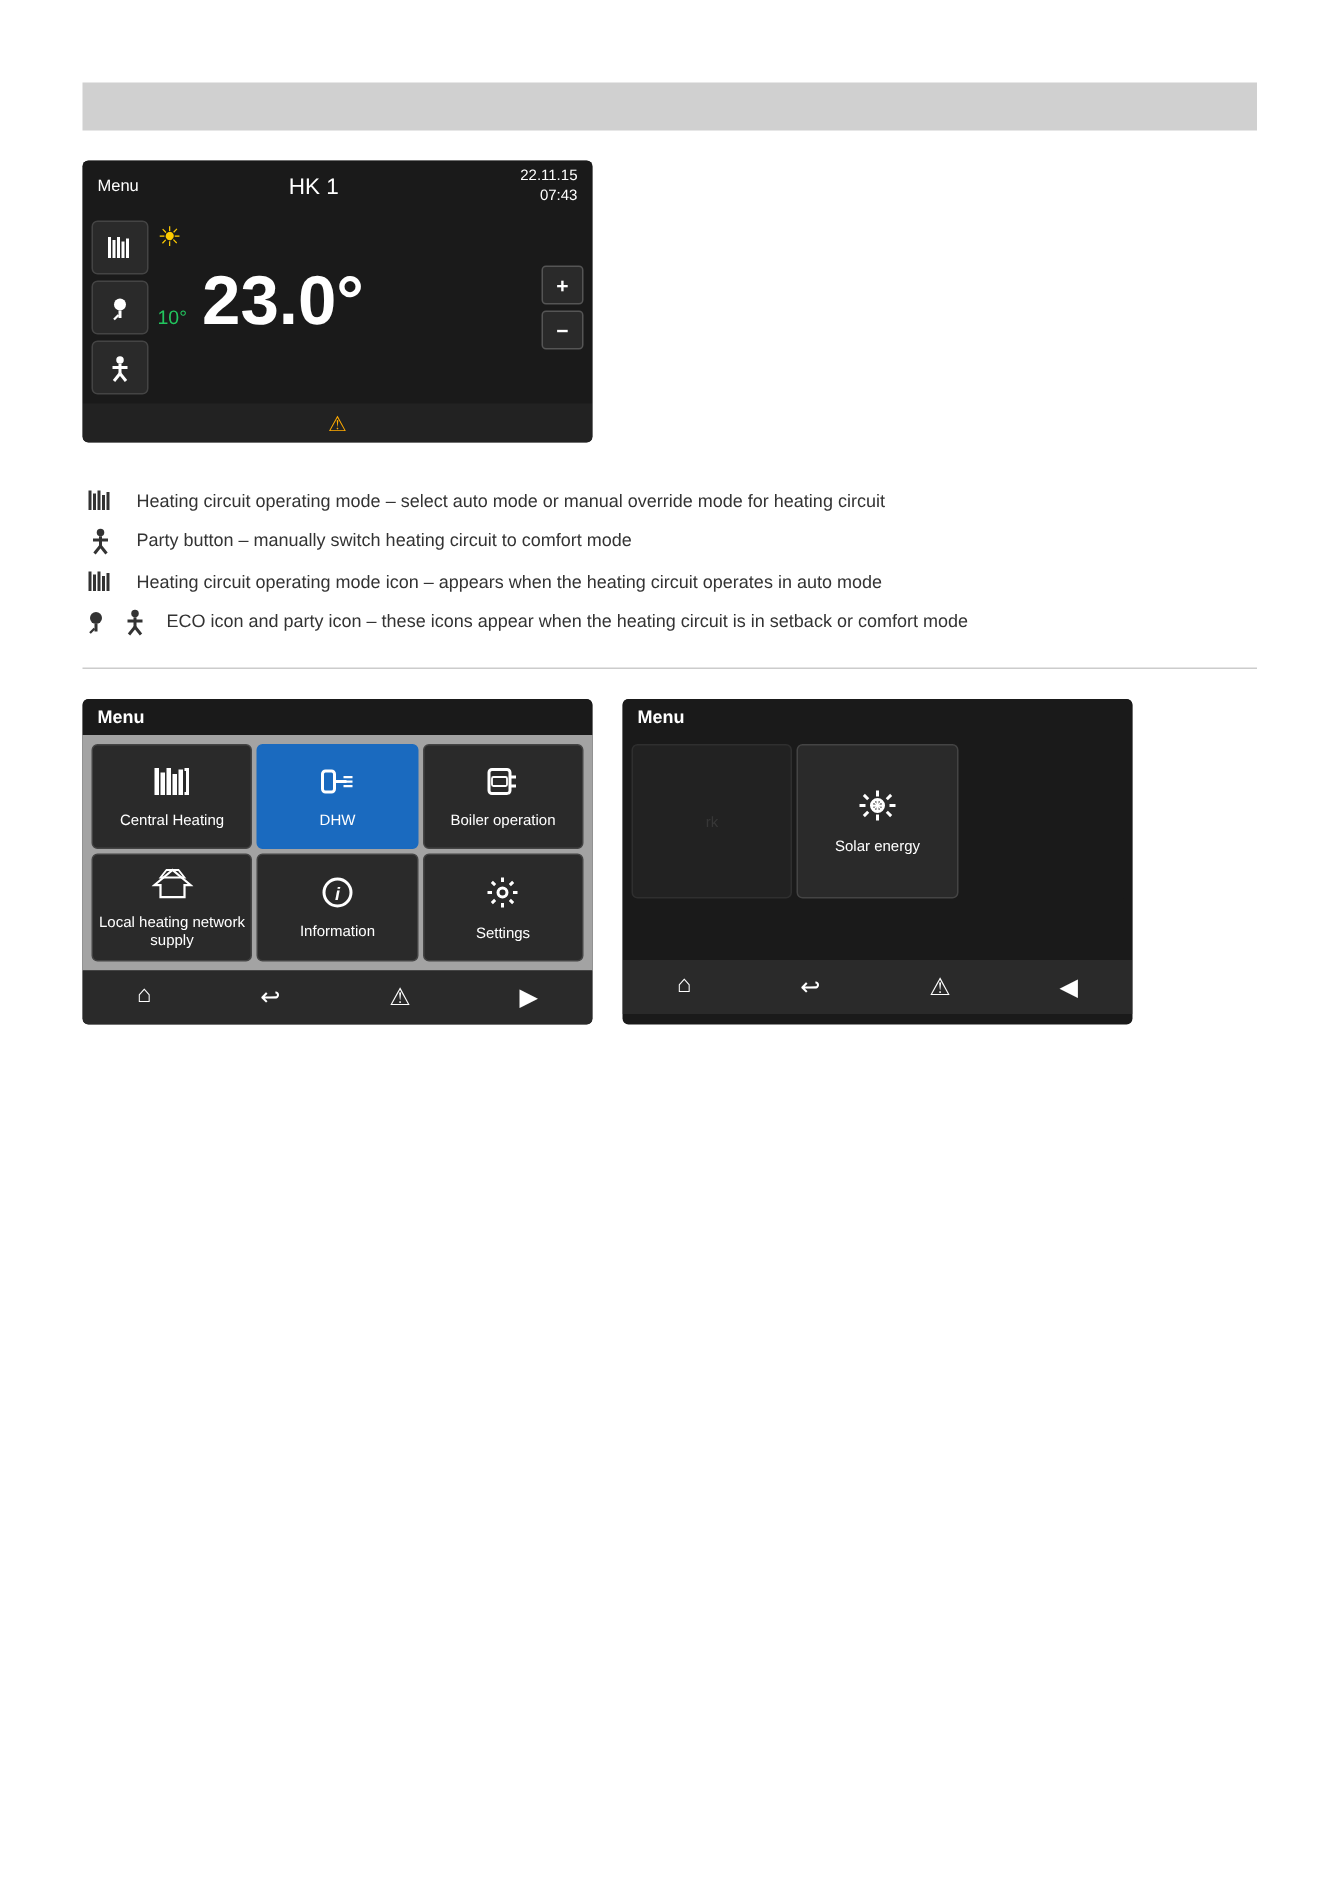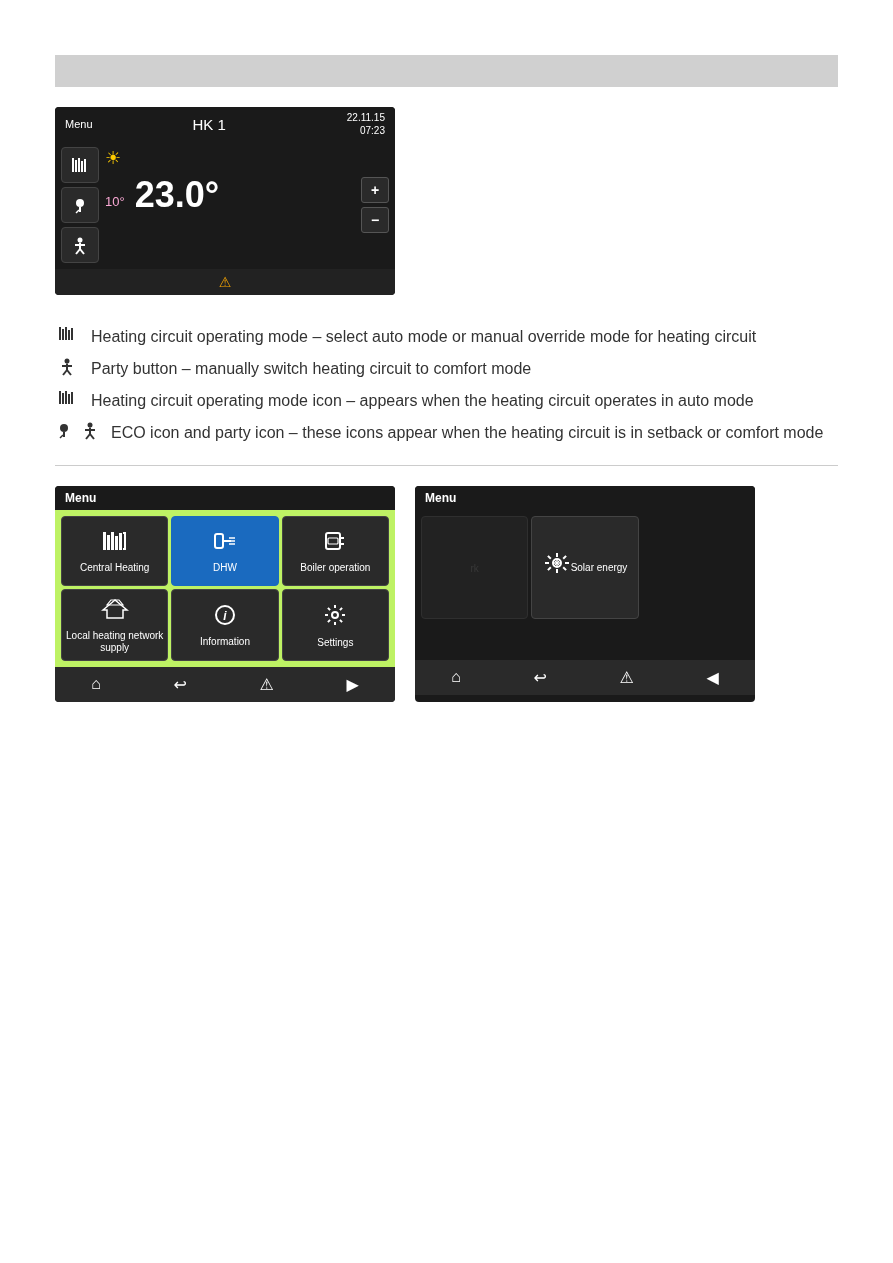--- a/index.html
+++ b/index.html
@@ -94,26 +94,26 @@
       align-items: center;
       gap: 8px;
       margin-bottom: 4px;
     }
     .sun-icon {
       color: #ffcc00;
       font-size: 18px;
     }
     .current-temp {
       color: #fff;
-      font-size: 36px;
+      font-size: 46px;
       font-weight: bold;
       line-height: 1;
     }
     .small-temp {
-      color: #f9a8d4;
+      color: #22c55e;
       font-size: 13px;
       margin-right: 6px;
       align-self: flex-end;
       padding-bottom: 4px;
     }
     .temp-row {
       display: flex;
       align-items: flex-end;
       gap: 4px;
       margin-top: 4px;
@@ -167,21 +167,21 @@
       gap: 12px;
     }
     .desc-icon {
       font-size: 16px;
       min-width: 24px;
       display: flex;
       align-items: center;
       justify-content: center;
     }
     .desc-text {
-      font-size: 16px;
+      font-size: 12px;
       color: #333;
       line-height: 1.5;
     }
 
     
     .divider {
       border: none;
       border-top: 1px solid #ccc;
       margin: 20px 55px;
     }
@@ -207,21 +207,21 @@
       background: #1a1a1a;
       color: #fff;
       font-size: 12px;
       font-weight: bold;
     }
     .menu-grid {
       display: grid;
       grid-template-columns: repeat(3, 1fr);
       gap: 3px;
       padding: 6px;
-      background: #bef264;
+      background: #a3a3a3;
     }
     .menu-item {
       background: #2a2a2a;
       border: 1px solid #444;
       border-radius: 4px;
       display: flex;
       flex-direction: column;
       align-items: center;
       justify-content: center;
       padding: 8px 4px 6px 4px;
@@ -276,42 +276,42 @@
       padding: 8px 4px 6px 4px;
       cursor: pointer;
       min-height: 70px;
       opacity: 0.5;
     }
     .menu-item-solar {
       background: #2a2a2a;
       border: 1px solid #444;
       border-radius: 4px;
       display: flex;
-      flex-direction: row;
+      flex-direction: column;
       align-items: center;
       justify-content: center;
       padding: 8px 4px 6px 4px;
       cursor: pointer;
       min-height: 70px;
     }
 
   </style>
 </head>
 <body>
 
 <div class="top-bar"></div>
 
 <div class="device-screen">
 
   <div class="device-header">
     <span class="menu-btn">Menu</span>
     <span class="title">HK 1</span>
     <span class="datetime">
       <span>22.11.15</span><br>
-      <span>07:23</span>
+      <span>07:43</span>
     </span>
   </div>
 
   <div class="device-body">
 
     <div class="icon-column">
       <div class="icon-btn">
         <svg width="20" height="20" viewBox="0 0 20 20">
           <rect x="2" y="3" width="2" height="14" fill="white"></rect>
           <rect x="5" y="5" width="2" height="12" fill="white"></rect>

